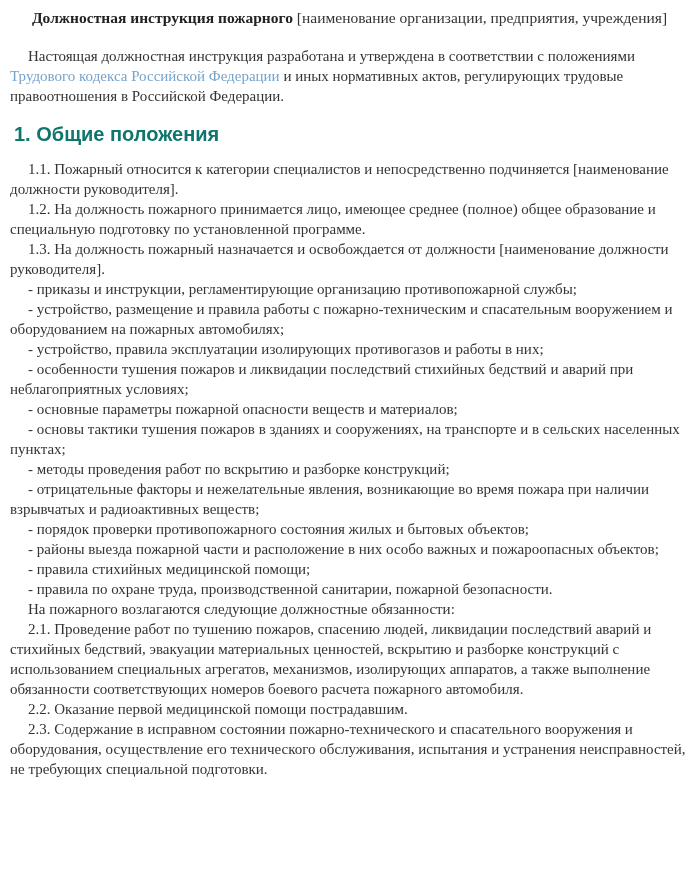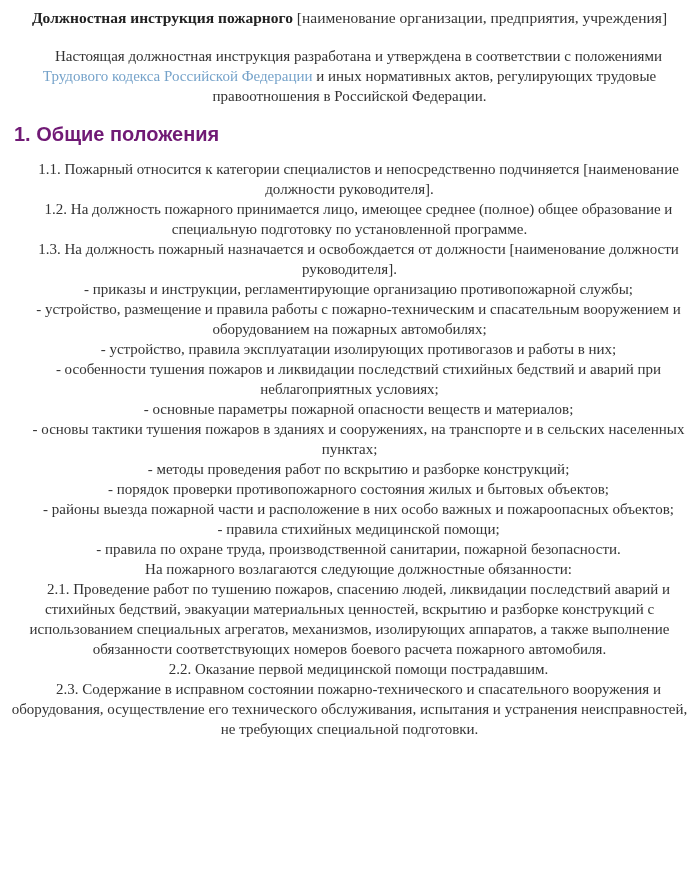--- a/index.html
+++ b/index.html
@@ -16,28 +16,27 @@
   .title {
     margin: 0 0 18px 0;
     text-align: center;
     font-size: 15.5px;
     line-height: 20px;
   }
   .title strong { font-weight: bold; color: #222222; }
   .para {
     margin: 0;
     text-indent: 18px;
-    text-align: center;
   }
   .section-heading {
     font-family: "Liberation Sans", "DejaVu Sans", sans-serif;
     font-weight: bold;
     font-size: 20px;
     line-height: 25px;
-    color: #701a75;
+    color: #0f766e;
     margin: 16px 0 12px 0;
     padding-left: 4px;
   }
   .link {
     color: #76a3ca;
     text-decoration: none;
     cursor: pointer;
   }
 </style>
 </head>
@@ -58,20 +57,21 @@
   <p class="para">1.1. Пожарный относится к категории специалистов и непосредственно подчиняется [наименование должности руководителя].</p>
   <p class="para">1.2. На должность пожарного принимается лицо, имеющее среднее (полное) общее образование и специальную подготовку по установленной программе.</p>
   <p class="para">1.3. На должность пожарный назначается и освобождается от должности [наименование должности руководителя].</p>
   <p class="para">- приказы и инструкции, регламентирующие организацию противопожарной службы;</p>
   <p class="para">- устройство, размещение и правила работы с пожарно-техническим и спасательным вооружением и оборудованием на пожарных автомобилях;</p>
   <p class="para">- устройство, правила эксплуатации изолирующих противогазов и работы в них;</p>
   <p class="para">- особенности тушения пожаров и ликвидации последствий стихийных бедствий и аварий при неблагоприятных условиях;</p>
   <p class="para">- основные параметры пожарной опасности веществ и материалов;</p>
   <p class="para">- основы тактики тушения пожаров в зданиях и сооружениях, на транспорте и в сельских населенных пунктах;</p>
   <p class="para">- методы проведения работ по вскрытию и разборке конструкций;</p>
+  <p class="para">- отрицательные факторы и нежелательные явления, возникающие во время пожара при наличии взрывчатых и радиоактивных веществ;</p>
   <p class="para">- порядок проверки противопожарного состояния жилых и бытовых объектов;</p>
   <p class="para">- районы выезда пожарной части и расположение в них особо важных и пожароопасных объектов;</p>
   <p class="para">- правила стихийных медицинской помощи;</p>
   <p class="para">- правила по охране труда, производственной санитарии, пожарной безопасности.</p>
 
 
   <p class="para">На пожарного возлагаются следующие должностные обязанности:</p>
   <p class="para">2.1. Проведение работ по тушению пожаров, спасению людей, ликвидации последствий аварий и стихийных бедствий, эвакуации материальных ценностей, вскрытию и разборке конструкций с использованием специальных агрегатов, механизмов, изолирующих аппаратов, а также выполнение обязанности соответствующих номеров боевого расчета пожарного автомобиля.</p>
   <p class="para">2.2. Оказание первой медицинской помощи пострадавшим.</p>
   <p class="para">2.3. Содержание в исправном состоянии пожарно-технического и спасательного вооружения и оборудования, осуществление его технического обслуживания, испытания и устранения неисправностей, не требующих специальной подготовки.</p>

